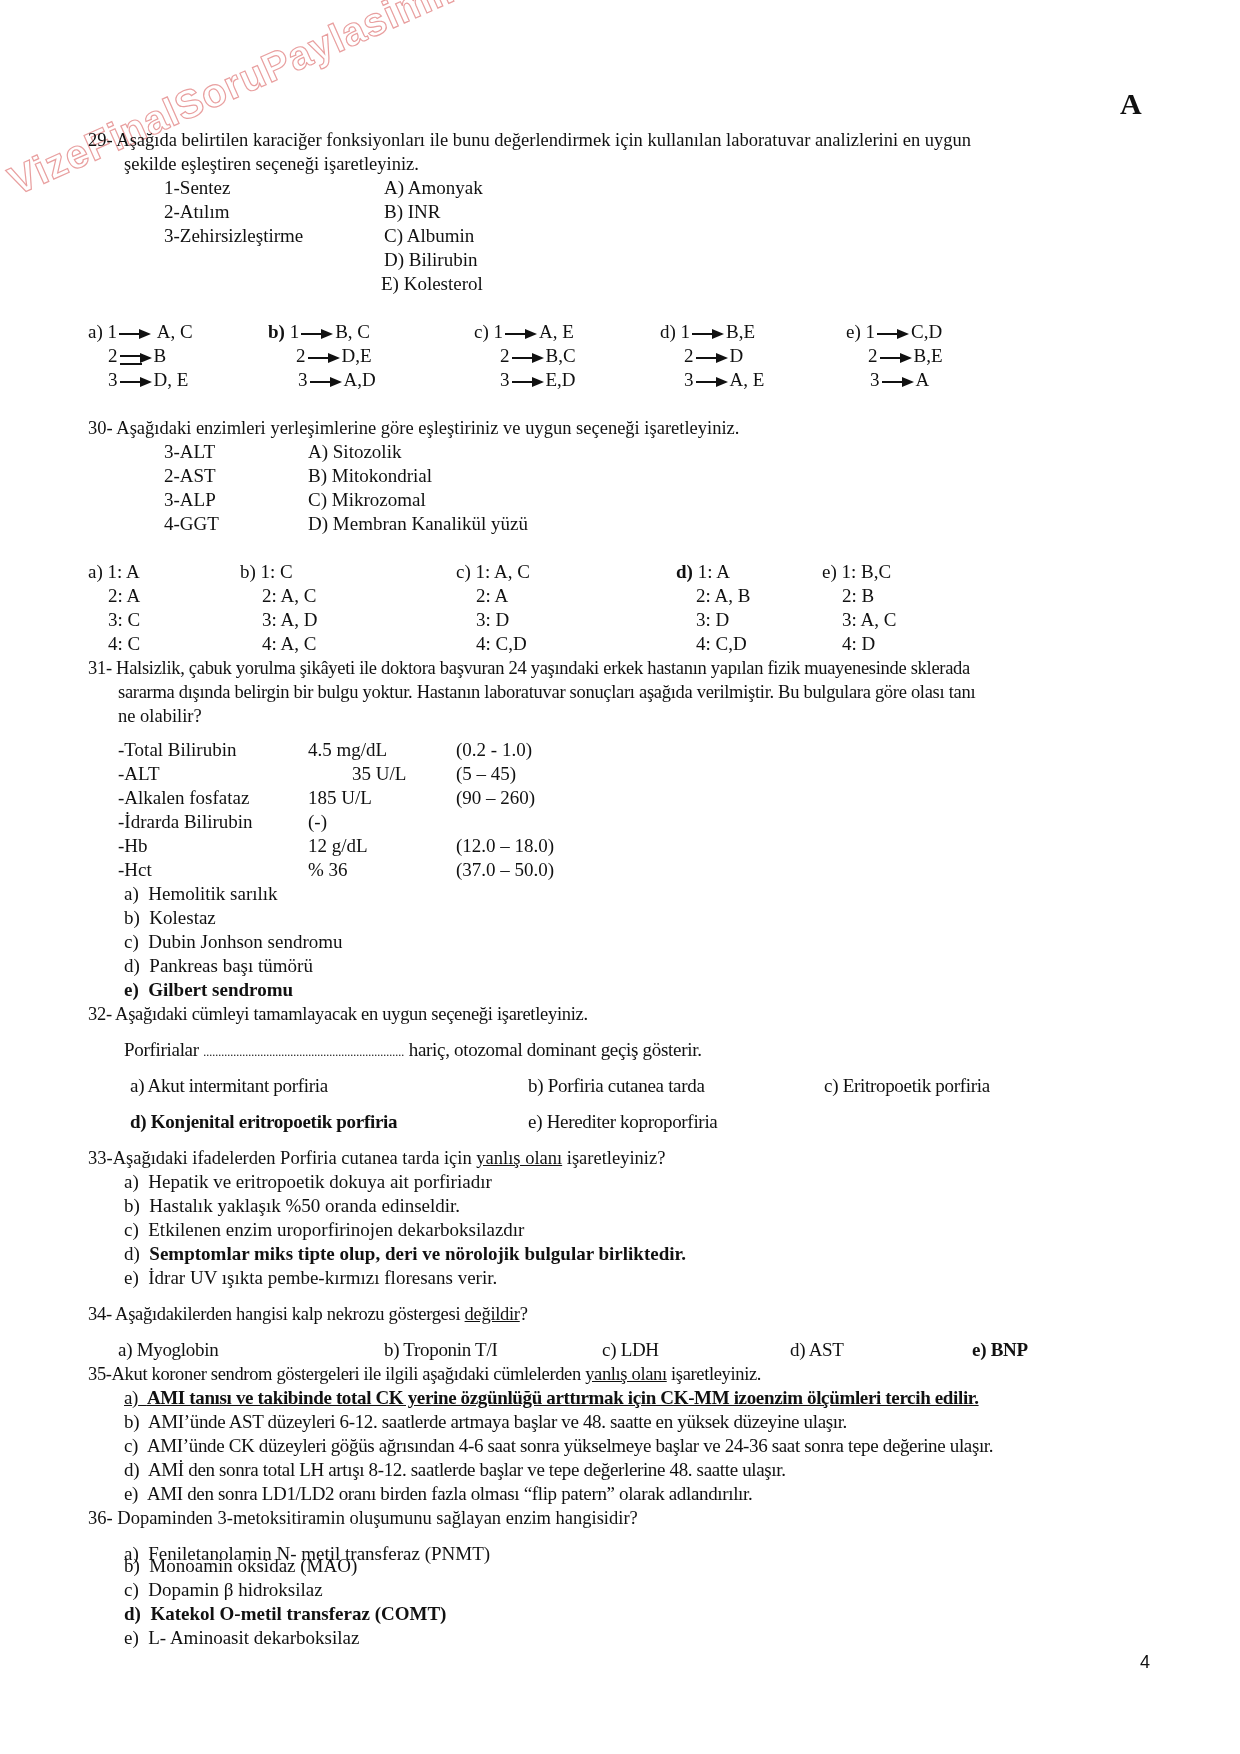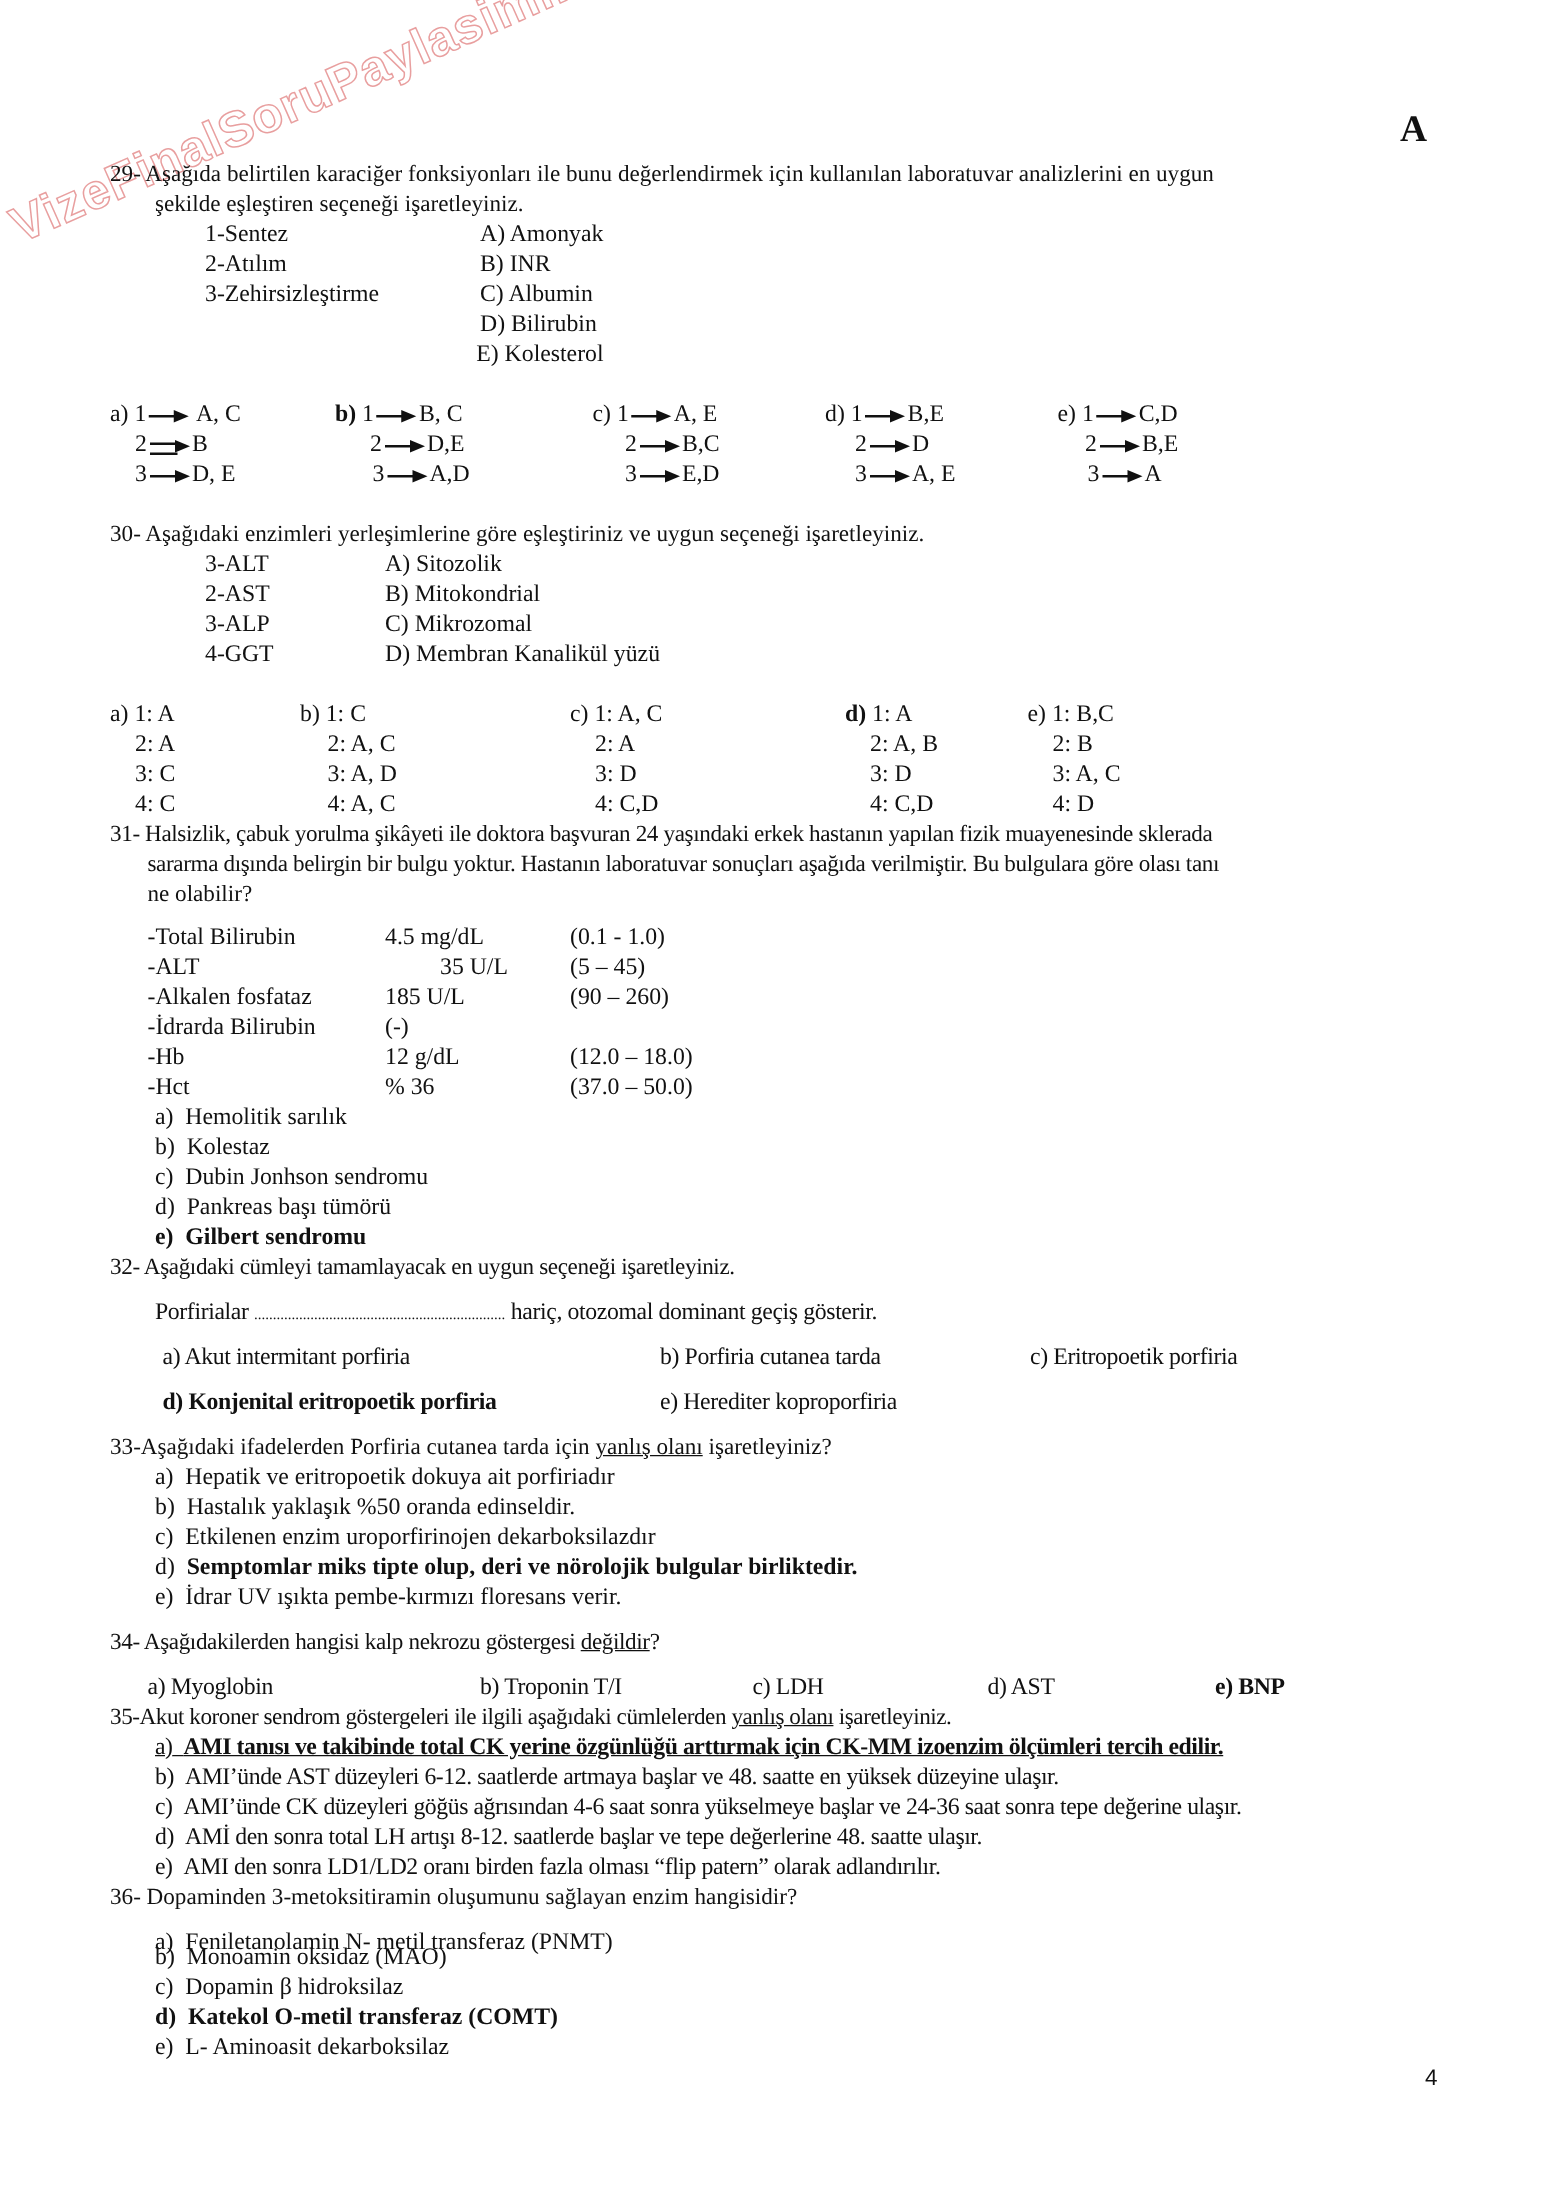--- a/index.html
+++ b/index.html
@@ -144,21 +144,21 @@
 </div>
 
 <div>
   <div class="abs q" style="left:88px; top:656px; letter-spacing:-0.3px;">31- Halsizlik, çabuk yorulma şikâyeti ile doktora başvuran 24 yaşındaki erkek hastanın yapılan fizik muayenesinde sklerada</div>
   <div class="abs q" style="left:118px; top:680px; letter-spacing:-0.3px;">sararma dışında belirgin bir bulgu yoktur. Hastanın laboratuvar sonuçları aşağıda verilmiştir. Bu bulgulara göre olası tanı</div>
   <div class="abs q" style="left:118px; top:704px;">ne olabilir?</div>
 
   <div>
     <div class="abs" style="left:118px; top:738px;">-Total Bilirubin</div>
     <div class="abs" style="left:308px; top:738px;">4.5 mg/dL</div>
-    <div class="abs" style="left:456px; top:738px;">(0.1 - 1.0)</div>
+    <div class="abs" style="left:456px; top:738px;">(0.2 - 1.0)</div>
 
     <div class="abs" style="left:118px; top:762px;">-ALT</div>
     <div class="abs" style="left:308px; top:762px;margin-left:44px;">35 U/L</div>
     <div class="abs" style="left:456px; top:762px;">(5 – 45)</div>
 
     <div class="abs" style="left:118px; top:786px;">-Alkalen fosfataz</div>
     <div class="abs" style="left:308px; top:786px;">185 U/L</div>
     <div class="abs" style="left:456px; top:786px;">(90 – 260)</div>
 
     <div class="abs" style="left:118px; top:810px;">-İdrarda Bilirubin</div>

